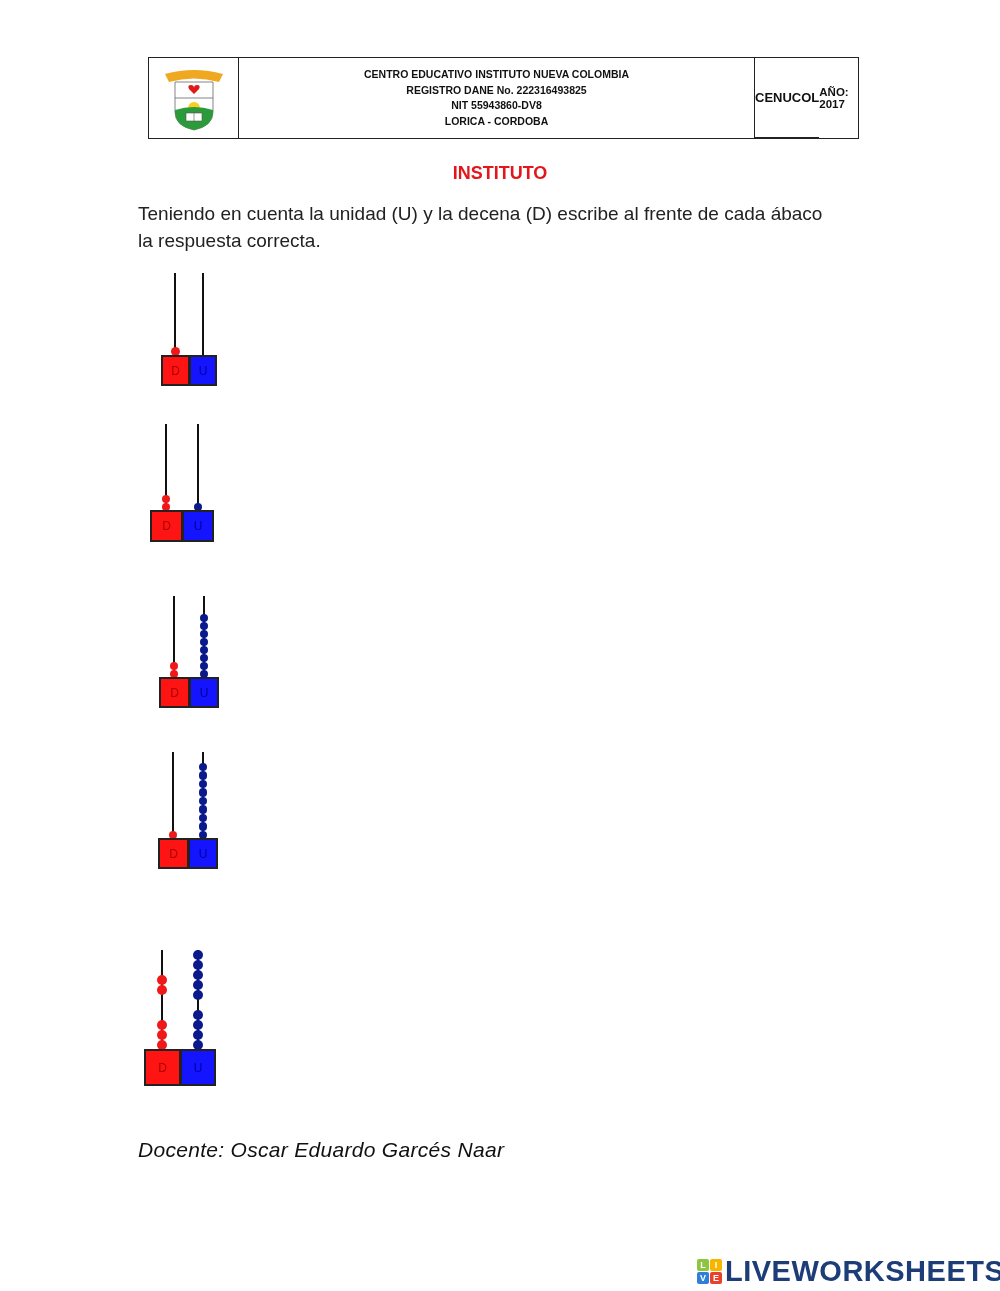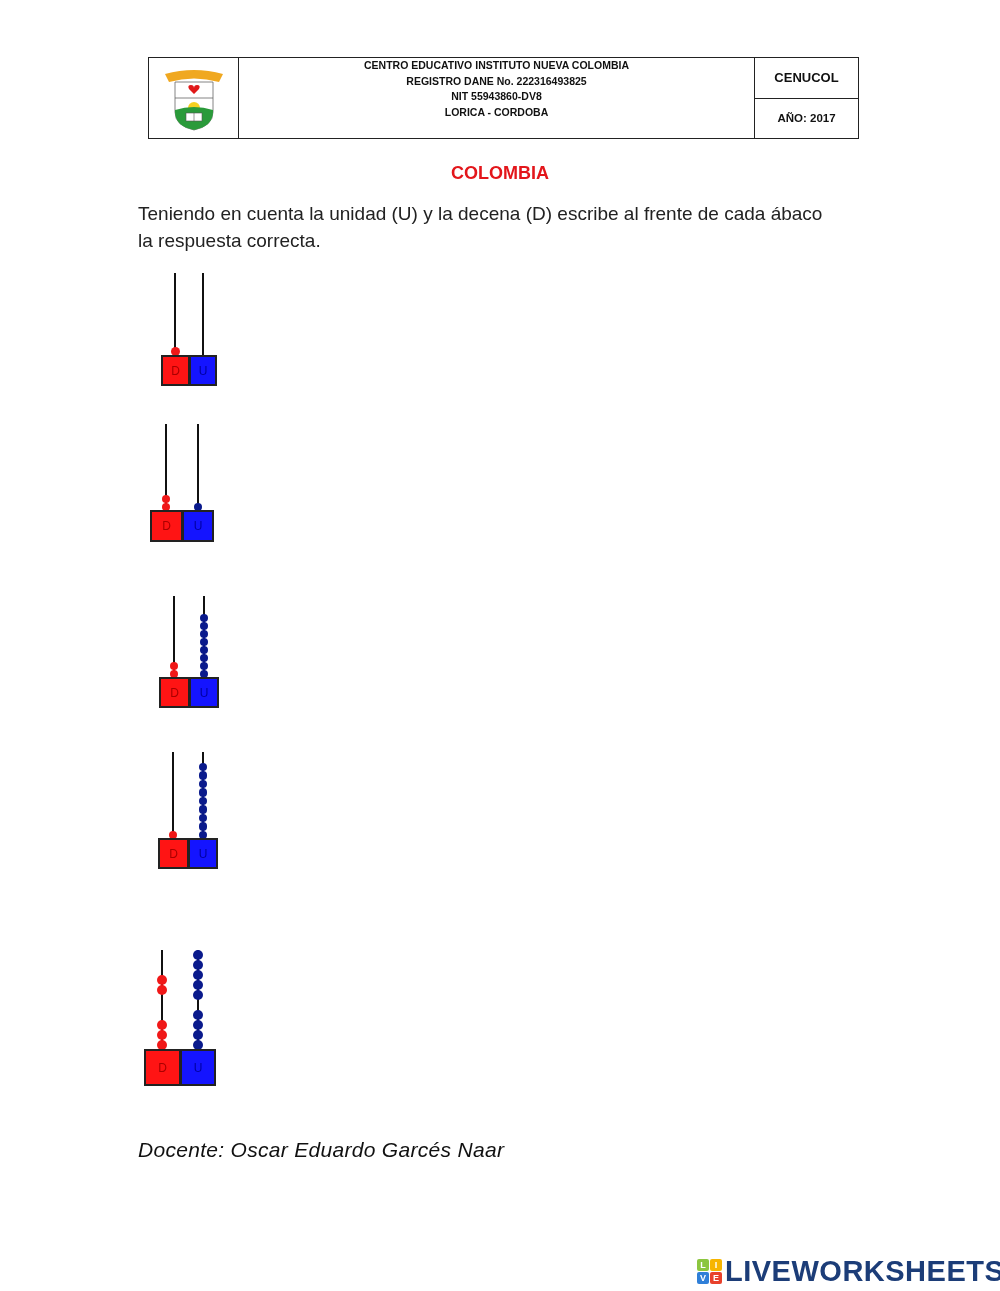--- a/index.html
+++ b/index.html
@@ -1,21 +1,21 @@
 <!DOCTYPE html>
 <html><head>
 <meta charset="utf-8">
 <style>
   html, body { margin: 0; padding: 0; background: #ffffff; }
   body { width: 1000px; height: 1291px; position: relative; overflow: hidden; font-family: "Liberation Sans", sans-serif; }
 
   .header-table { position: absolute; left: 148px; top: 57px; width: 711px; height: 82px; border: 1px solid #222; box-sizing: border-box; display: flex; }
   .logo-cell { width: 89px; border-right: 1px solid #222; display: flex; align-items: center; justify-content: center; }
-  .info-cell { flex: 1; border-right: 1px solid #222; display: flex; flex-direction: column; align-items: center; justify-content: flex-start; font-size: 10.5px; font-weight: bold; line-height: 15.5px; color: #111; }
-  .side-cell { width: 103px; display: flex; flex-direction: column; }
+  .info-cell { flex: 1; border-right: 1px solid #222; display: flex; flex-direction: column; align-items: center; justify-content: center; font-size: 10.5px; font-weight: bold; line-height: 15.5px; color: #111; }
+  .side-cell { width: 103px; display: flex; flex-direction: row; }
   .side-top { flex: 1; border-bottom: 1px solid #222; display: flex; align-items: center; justify-content: center; font-weight: bold; font-size: 13px; color: #111; }
   .side-bot { flex: 1; display: flex; align-items: center; justify-content: center; font-weight: bold; font-size: 11.5px; color: #111; }
 
   .title { position: absolute; left: 0; width: 1000px; top: 163px; text-align: center; color: #e3161b; font-weight: bold; font-size: 18px; }
   .instructions { position: absolute; left: 138px; top: 200px; width: 700px; font-size: 19px; line-height: 27px; color: #222; }
 
   .abacus { position: absolute; }
   .rod { position: absolute; width: 2px; background: #111; }
   .box { position: absolute; box-sizing: border-box; border: 2px solid #222; display: flex; align-items: center; justify-content: center; font-size: 12px; }
   .box.d { background: #ff1414; color: #a00; }
@@ -52,21 +52,21 @@
     <div>REGISTRO DANE No. 222316493825</div>
     <div>NIT 55943860-DV8</div>
     <div>LORICA - CORDOBA</div>
   </div>
   <div class="side-cell">
     <div class="side-top">CENUCOL</div>
     <div class="side-bot">AÑO: 2017</div>
   </div>
 </div>
 
-<div class="title">COLOMBIA</div>
+<div class="title">INSTITUTO</div>
 <div class="instructions">Teniendo en cuenta la unidad (U) y la decena (D) escribe al frente de cada ábaco la respuesta correcta.</div>
 
 <div id="abaci">
     <div class="rod" style="left: 174px; top: 273px; height: 82px;"></div>
     <div class="bead red" style="width: 9px; height: 9px; left: 170.5px; top: 347px;"></div>
     <div class="rod" style="left: 202px; top: 273px; height: 82px;"></div>
     <div class="box d" style="left: 161px; top: 355px; width: 29px; height: 31px;">D</div>
     <div class="box u" style="left: 189px; top: 355px; width: 28px; height: 31px;">U</div>
     <div class="abacus"></div>
     <div class="rod" style="left: 165px; top: 424px; height: 86px;"></div>

